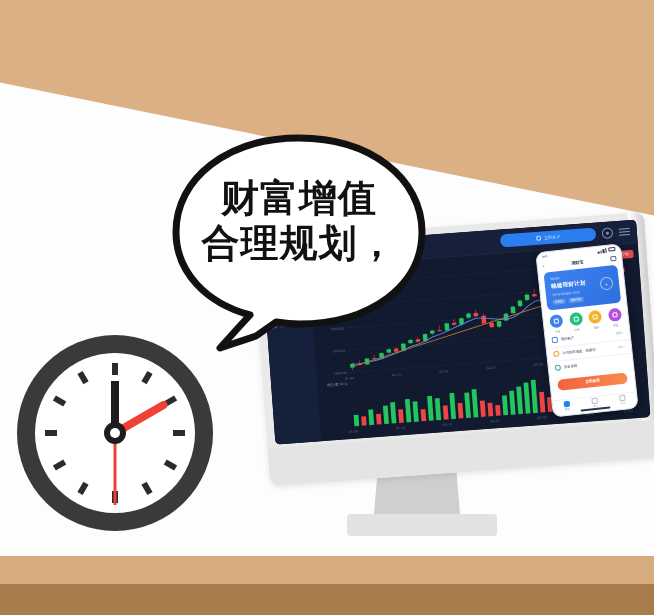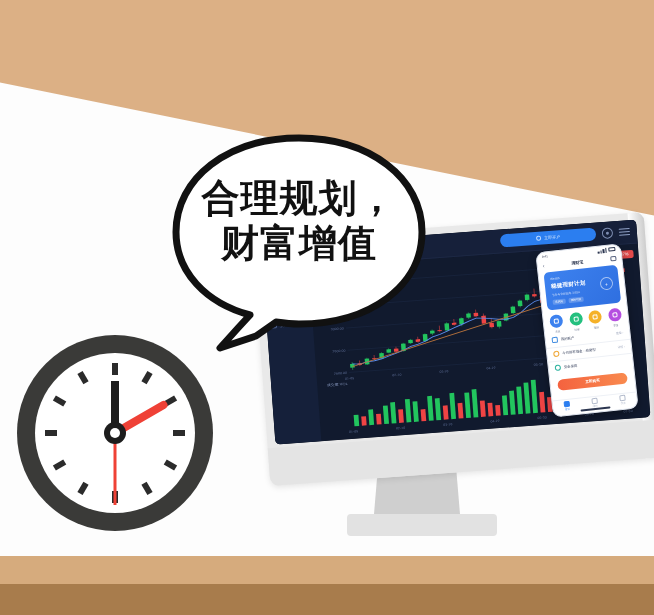--- a/index.html
+++ b/index.html
@@ -573,18 +573,18 @@
            C 8 140, 38 171, 82 183
            L 70 196
            L 52 216
            L 88 204
            L 108 190
            C 115 191, 123 192, 131 192
            C 202 192, 254 154, 254 100
            C 254 46, 202 6, 131 6 Z" stroke-width="7" stroke-linejoin="round" fill="#ffffff" stroke="#111111"></path>
     </svg>
     <div class="bubble-text">
+      <span class="bubble-line">财富增值</span>
       <span class="bubble-line">合理规划，</span>
-      <span class="bubble-line">财富增值</span>
     </div>
   </div>
 
 </div>
 
 </body></html>

